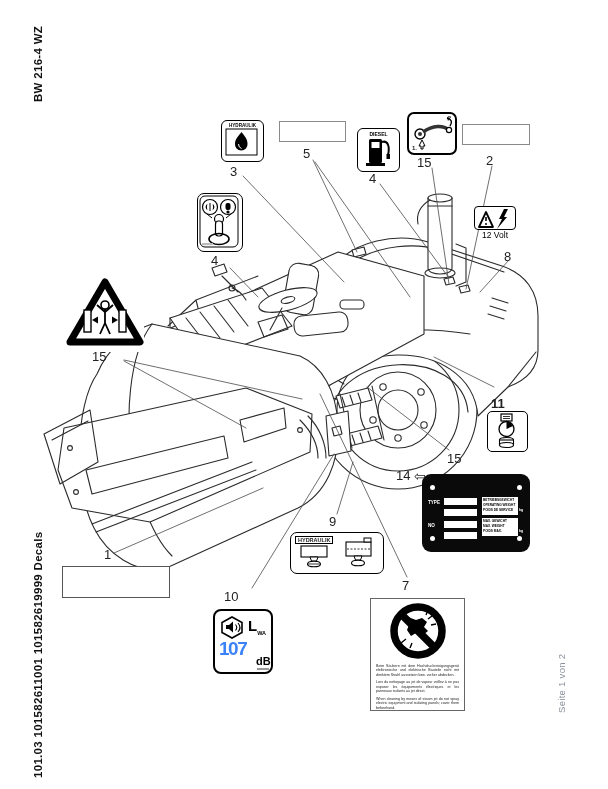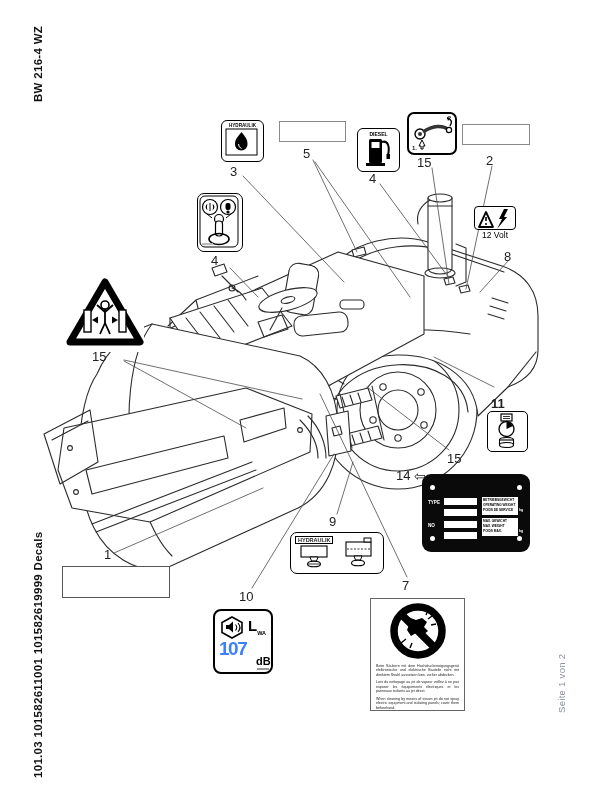--- a/index.html
+++ b/index.html
@@ -302,21 +302,21 @@
   </div>
 
   <div class="callout" style="left:104px;top:547px;">1</div>
   <div class="callout" style="left:486px;top:153px;">2</div>
   <div class="callout" style="left:230px;top:164px;">3</div>
   <div class="callout" style="left:369px;top:171px;">4</div>
   <div class="callout" style="left:303px;top:146px;">5</div>
   <div class="callout" style="left:402px;top:578px;">7</div>
   <div class="callout" style="left:504px;top:249px;">8</div>
   <div class="callout" style="left:329px;top:514px;">9</div>
-  <div class="callout" style="left:239px;top:589px;">10</div>
+  <div class="callout" style="left:224px;top:589px;">10</div>
   <div class="callout" style="left:491px;top:396px;font-weight:bold;">11</div>
   <div class="callout" style="left:447px;top:451px;">15</div>
   <div class="callout" style="left:388px;top:468px;margin-left:8px;">
     <span>14</span>
     <span style="font-size:14px;vertical-align:-1px;">⇦</span>
   </div>
   <div class="callout" style="left:92px;top:349px;">15</div>
   <div class="callout" style="left:417px;top:155px;">15</div>
   <div class="callout" style="left:211px;top:253px;">4</div>
 

